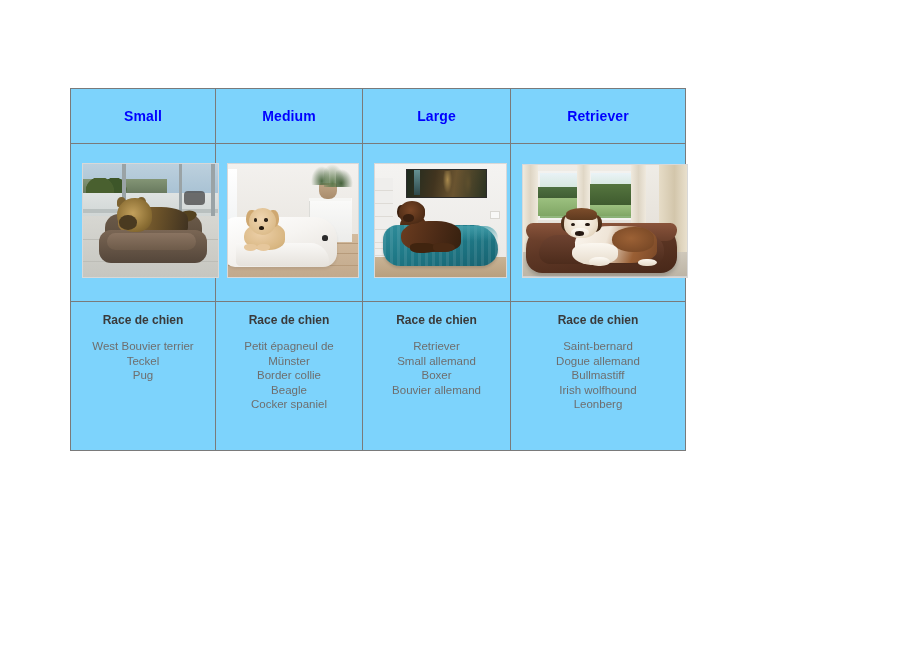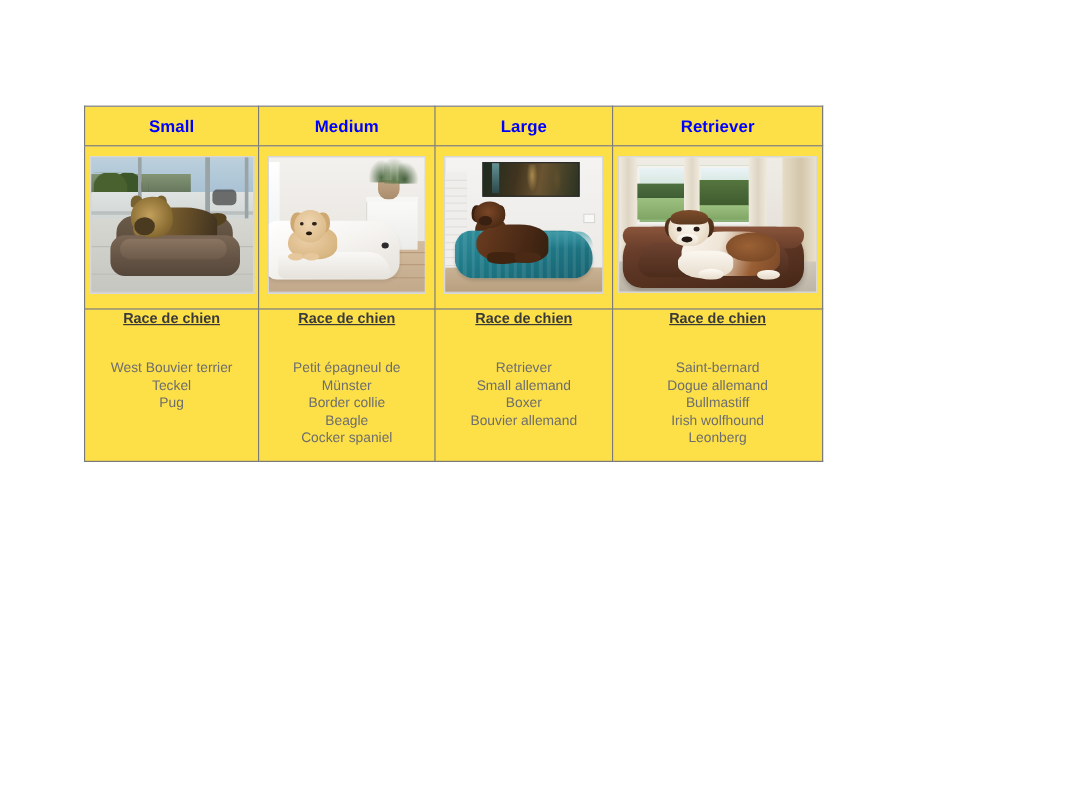--- a/index.html
+++ b/index.html
@@ -19,22 +19,22 @@
     position: absolute;
     left: 70px;
     top: 88px;
     width: 615px;
     border-collapse: collapse;
     table-layout: fixed;
   }
   #size-table td {
     border: 1px solid #7a7a7a;
     vertical-align: top;
-    padding: 0;
-    background: #fde047;
+    padding: 11px;
+    background: #7dd3fc;
   }
 
   
   col.c1 { width: 145px; }
   col.c2 { width: 147px; }
   col.c3 { width: 148px; }
   col.c4 { width: 175px; }
 
   
   .hdr-cell {
@@ -305,22 +305,21 @@
     height: 126px;
     text-align: center;
     padding: 12px 6px 10px 6px;
     vertical-align: top;
   }
   .breed-title {
     font-size: 12px;
     font-weight: bold;
     color: #3a3a3a;
     display: block;
-    margin-bottom: 28px;
-    text-decoration: underline;
+    margin-bottom: 12px;
   }
   .breed-list {
     list-style: none;
     margin: 0;
     padding: 0;
   }
   .breed-list li {
     font-size: 11.5px;
     color: #6e6e6e;
     line-height: 14.5px;

